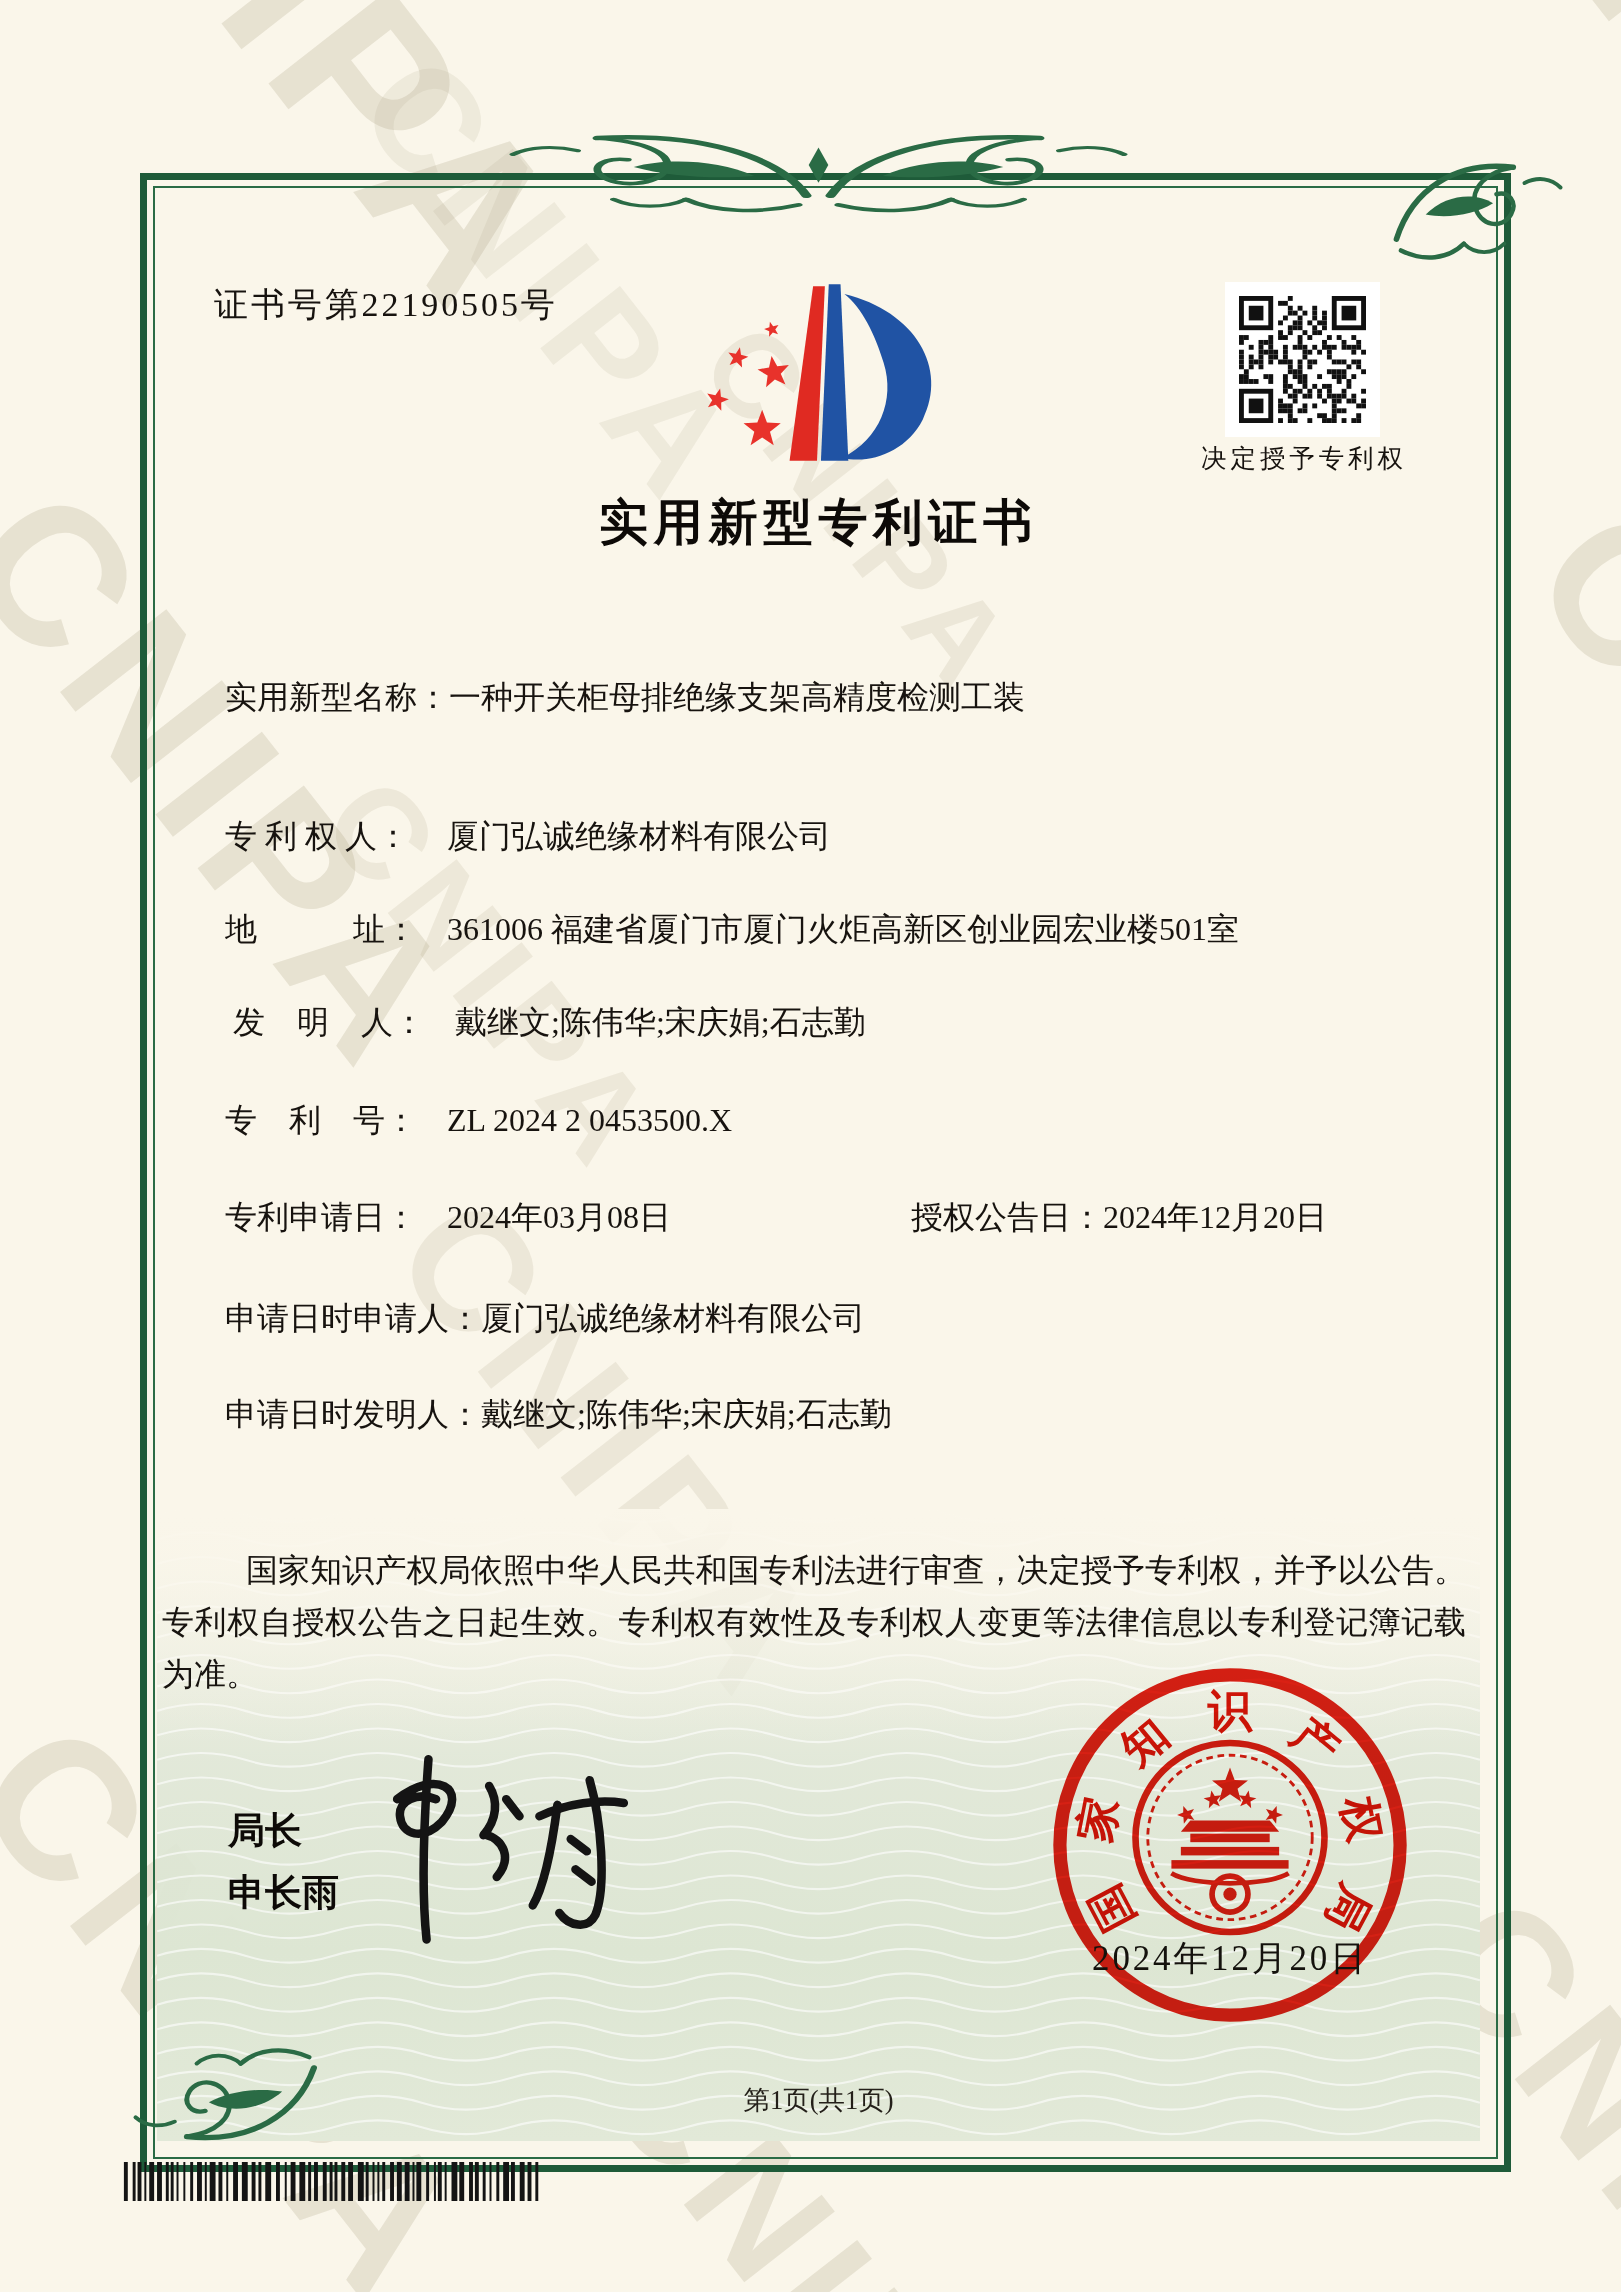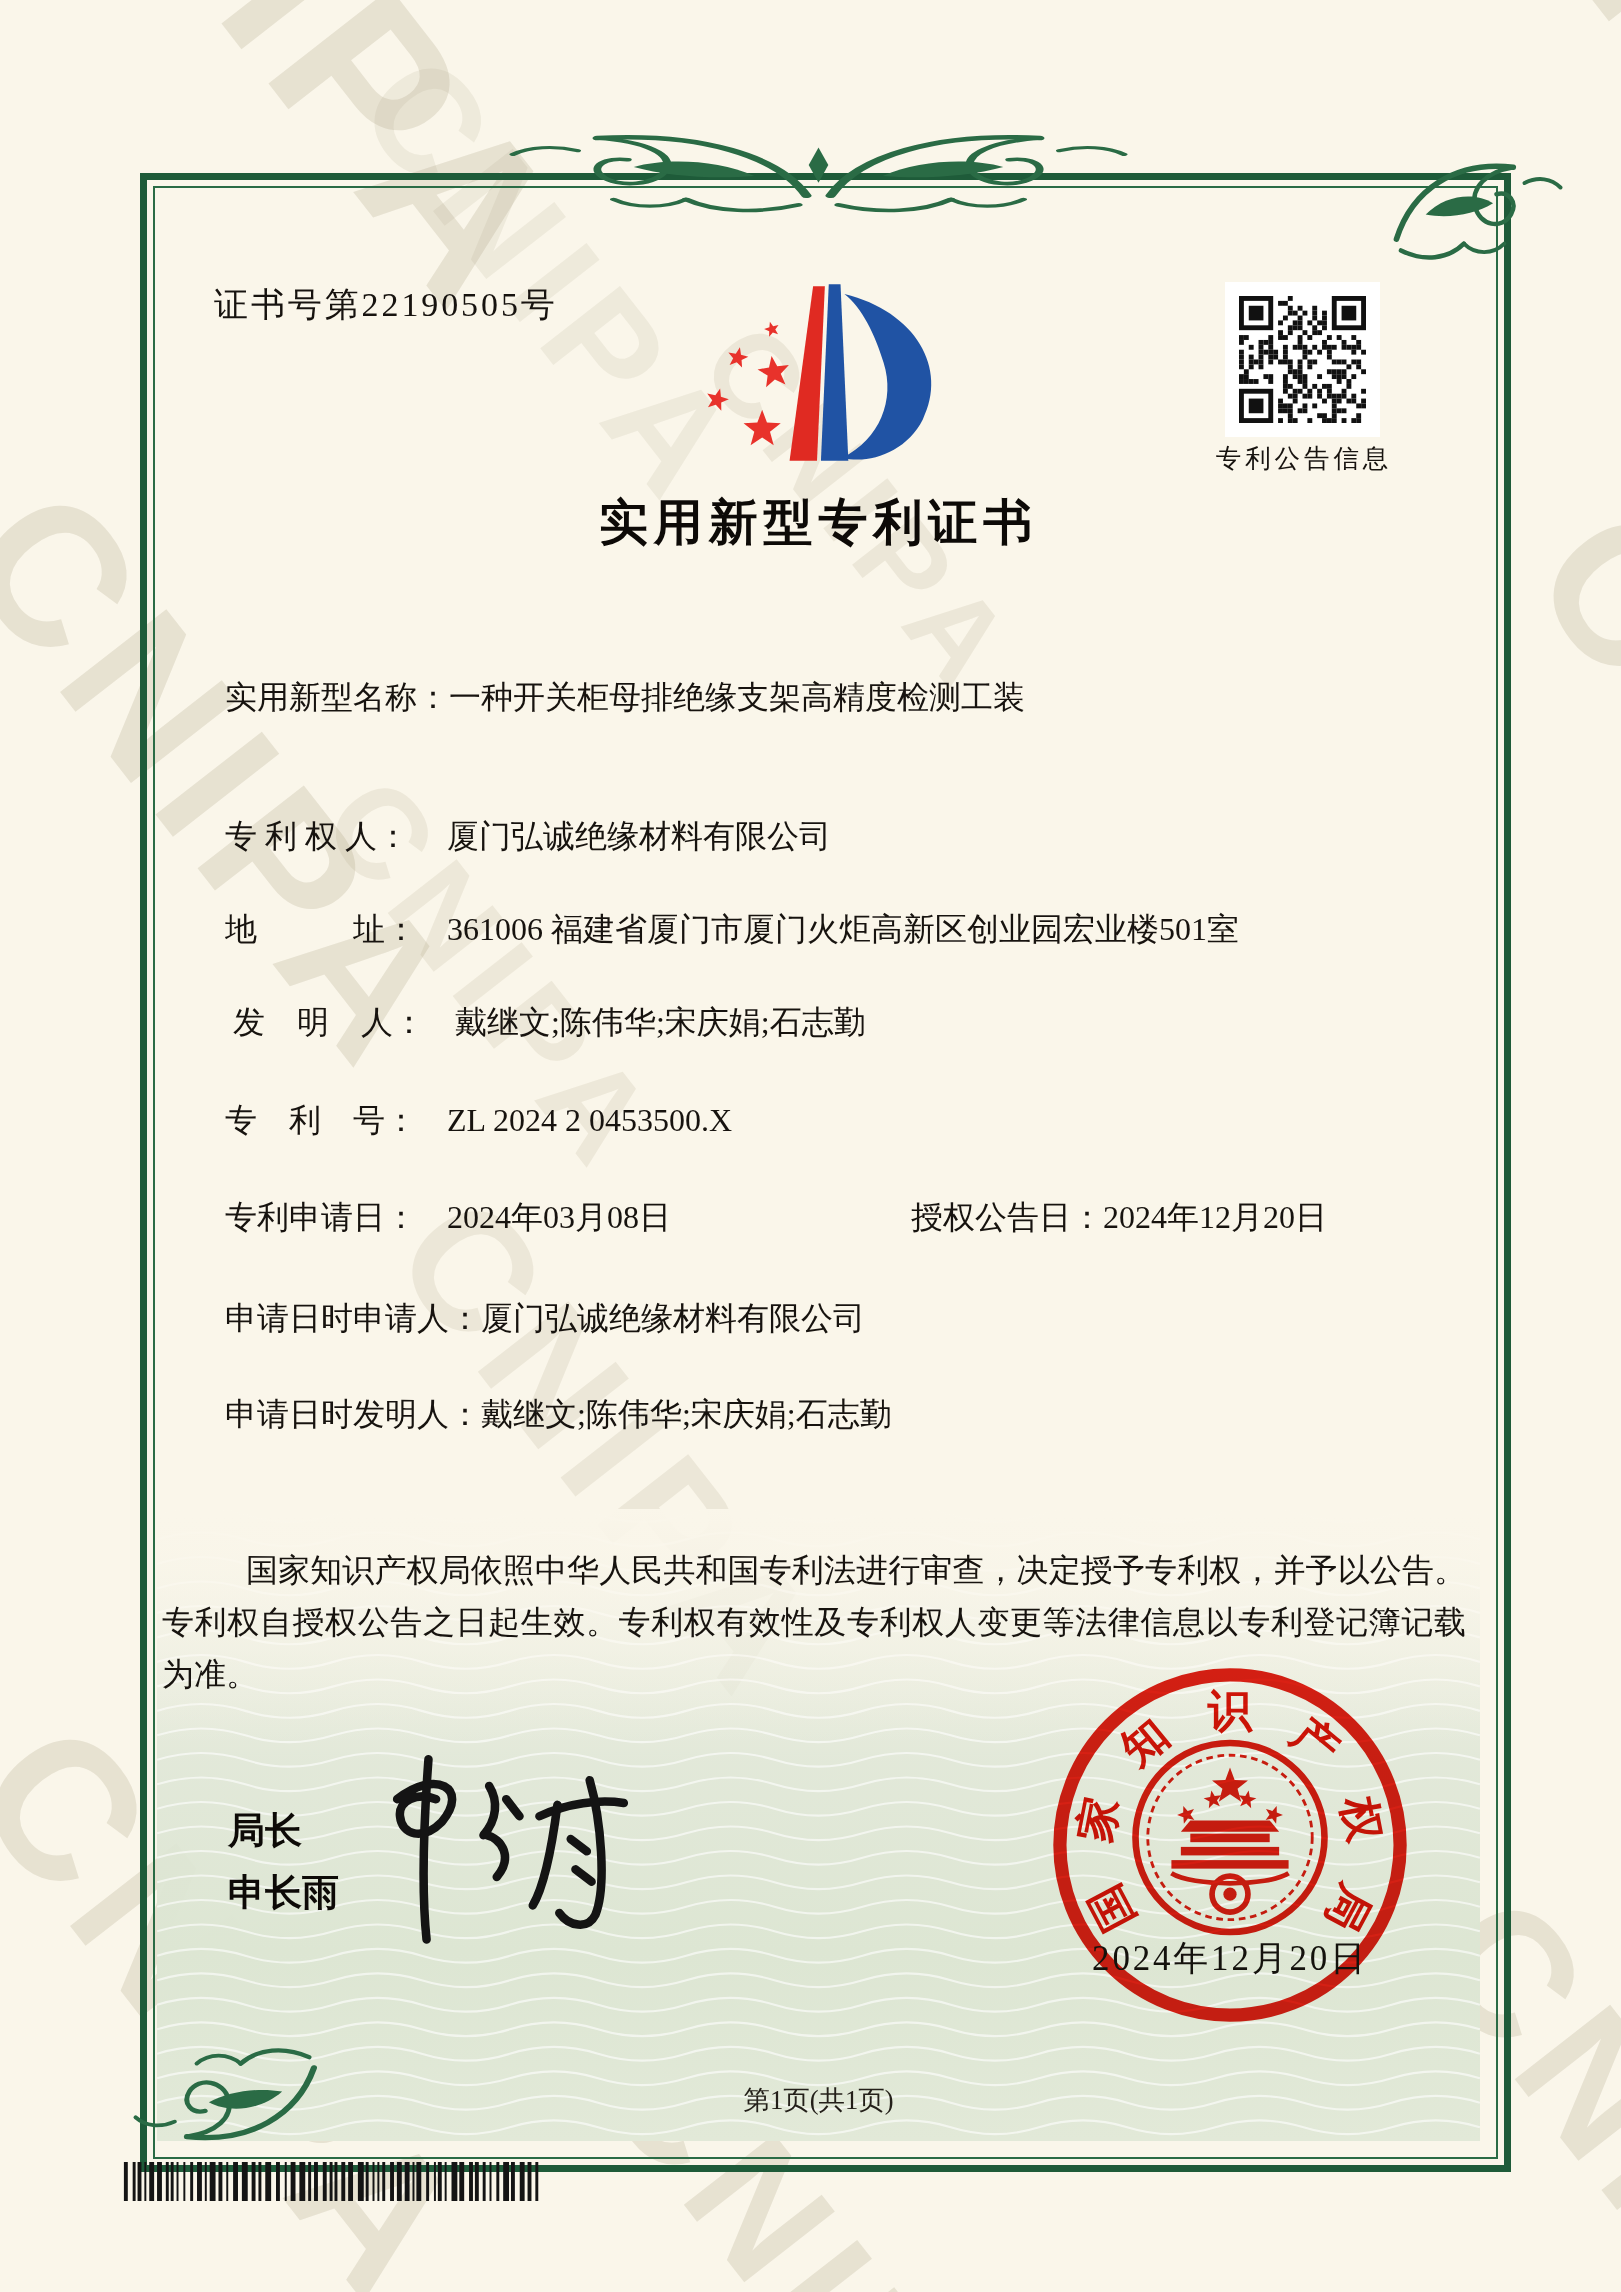--- a/index.html
+++ b/index.html
@@ -349,21 +349,21 @@
         <rect x="5" y="5" width="25" height="25" fill="#fff"></rect>
         <rect x="10" y="10" width="15" height="15" fill="#111"></rect>
         <rect x="95" y="0" width="35" height="35" fill="#111"></rect>
         <rect x="100" y="5" width="25" height="25" fill="#fff"></rect>
         <rect x="105" y="10" width="15" height="15" fill="#111"></rect>
         <rect x="0" y="95" width="35" height="35" fill="#111"></rect>
         <rect x="5" y="100" width="25" height="25" fill="#fff"></rect>
         <rect x="10" y="105" width="15" height="15" fill="#111"></rect>
       </svg>
   </div>
-  <div class="qrcap">专利公告信息</div>
+  <div class="qrcap">决定授予专利权</div>
 
   <div class="title">实用新型专利证书</div>
 
   <div class="row" style="top:815px;">
     <span class="lbl">专 利 权 人：</span><span class="val">厦门弘诚绝缘材料有限公司</span>
   </div>
   <div class="row" style="top:676px;">
     <span class="lbl">实用新型名称：</span><span class="val">一种开关柜母排绝缘支架高精度检测工装</span>
   </div>
   <div class="row" style="top:908px;">

